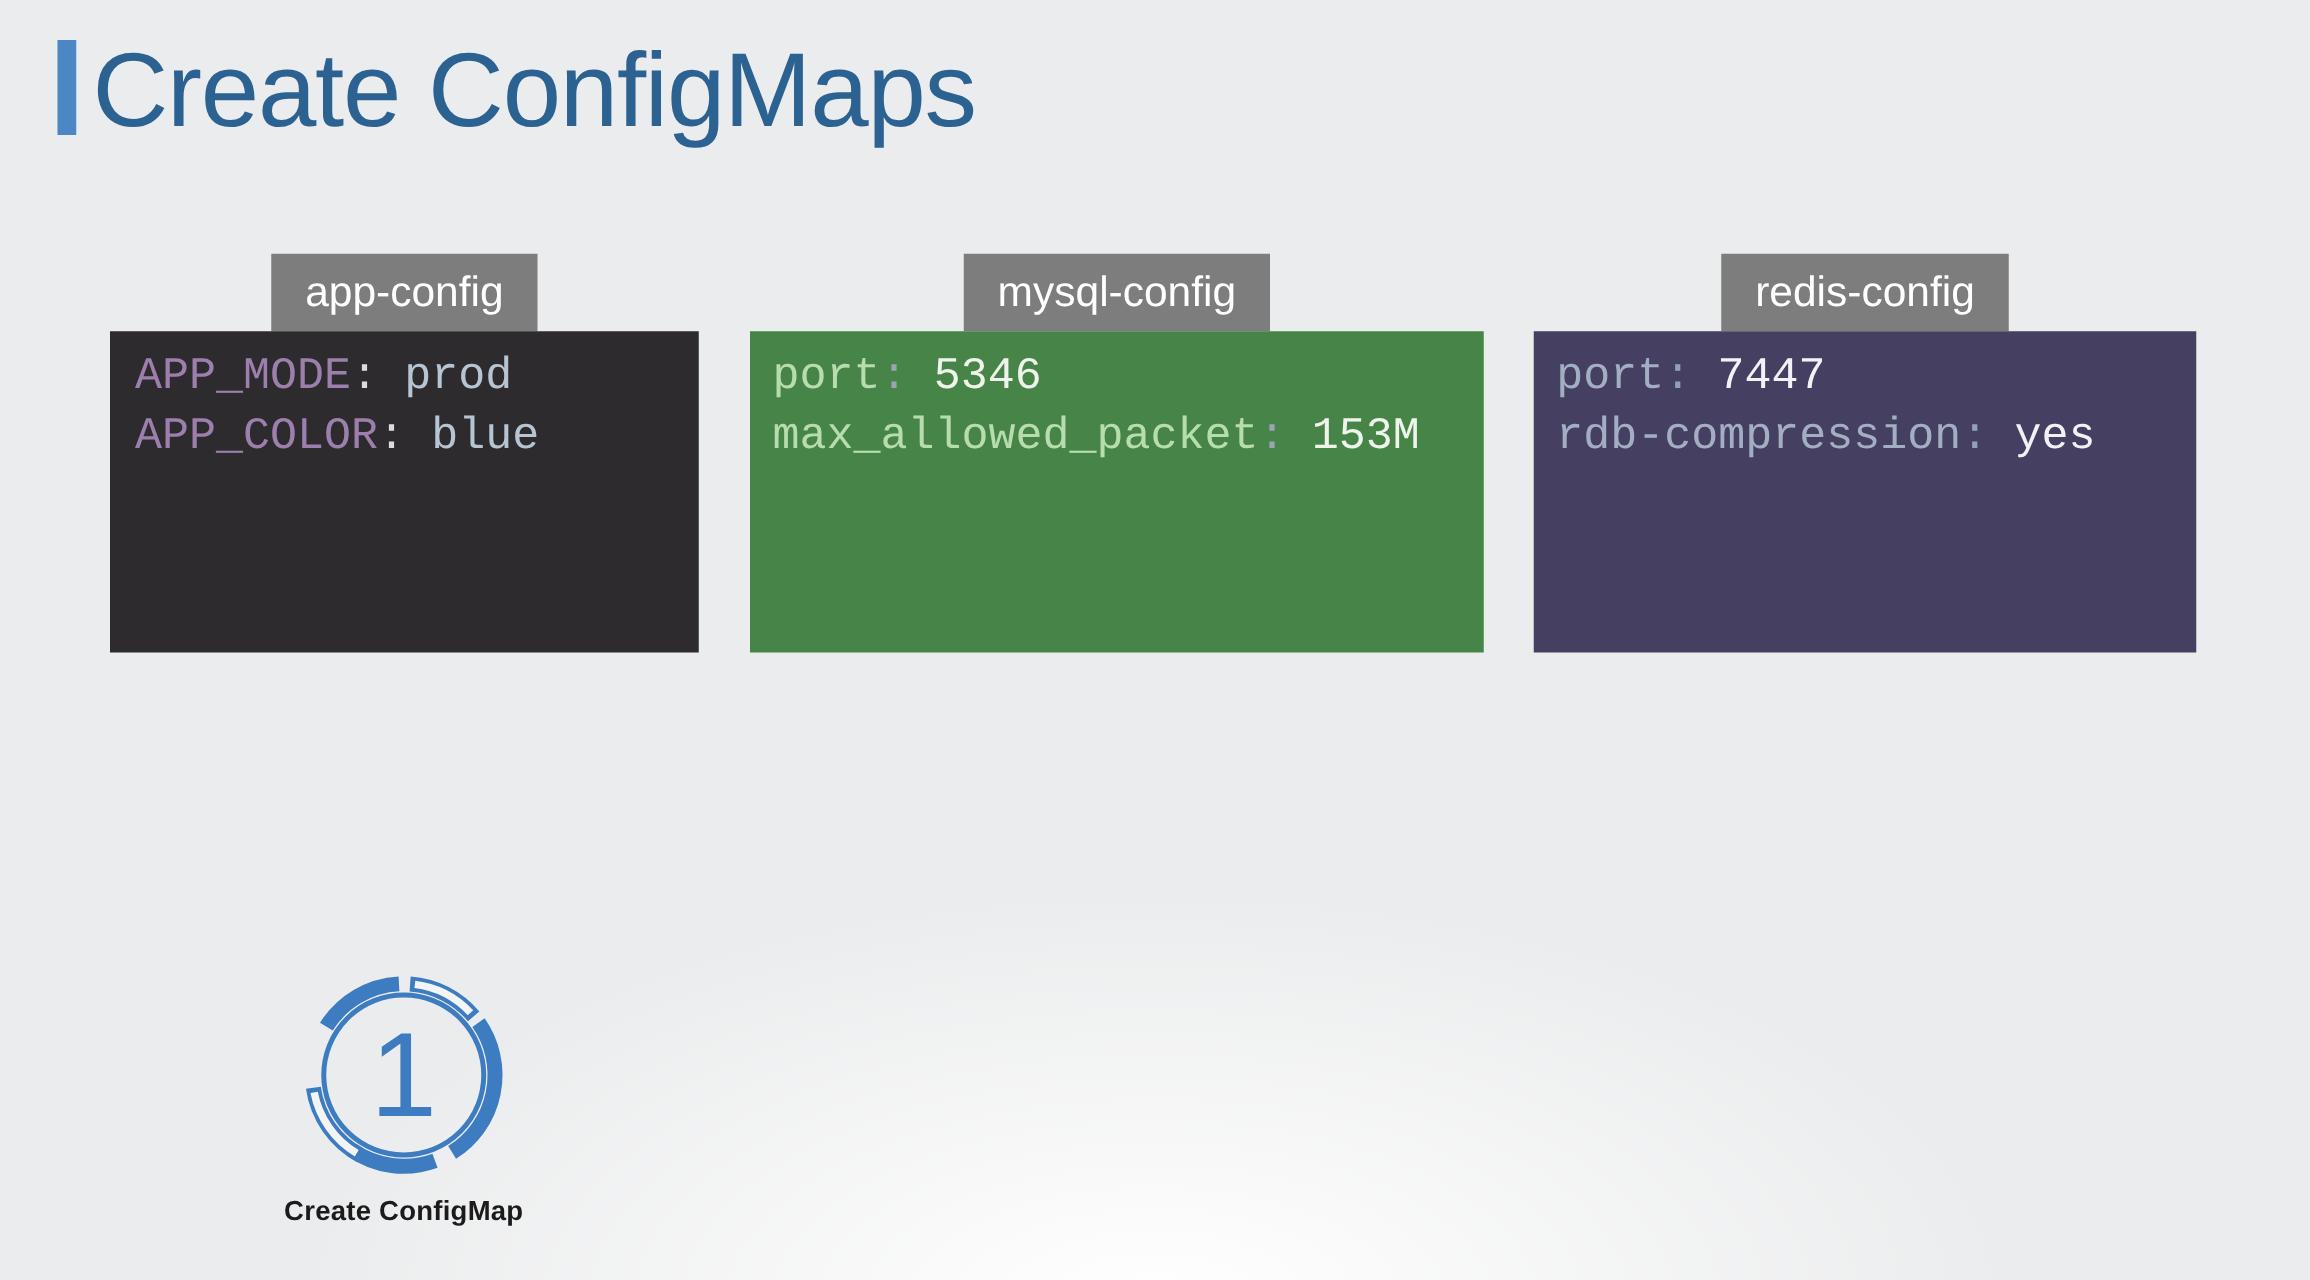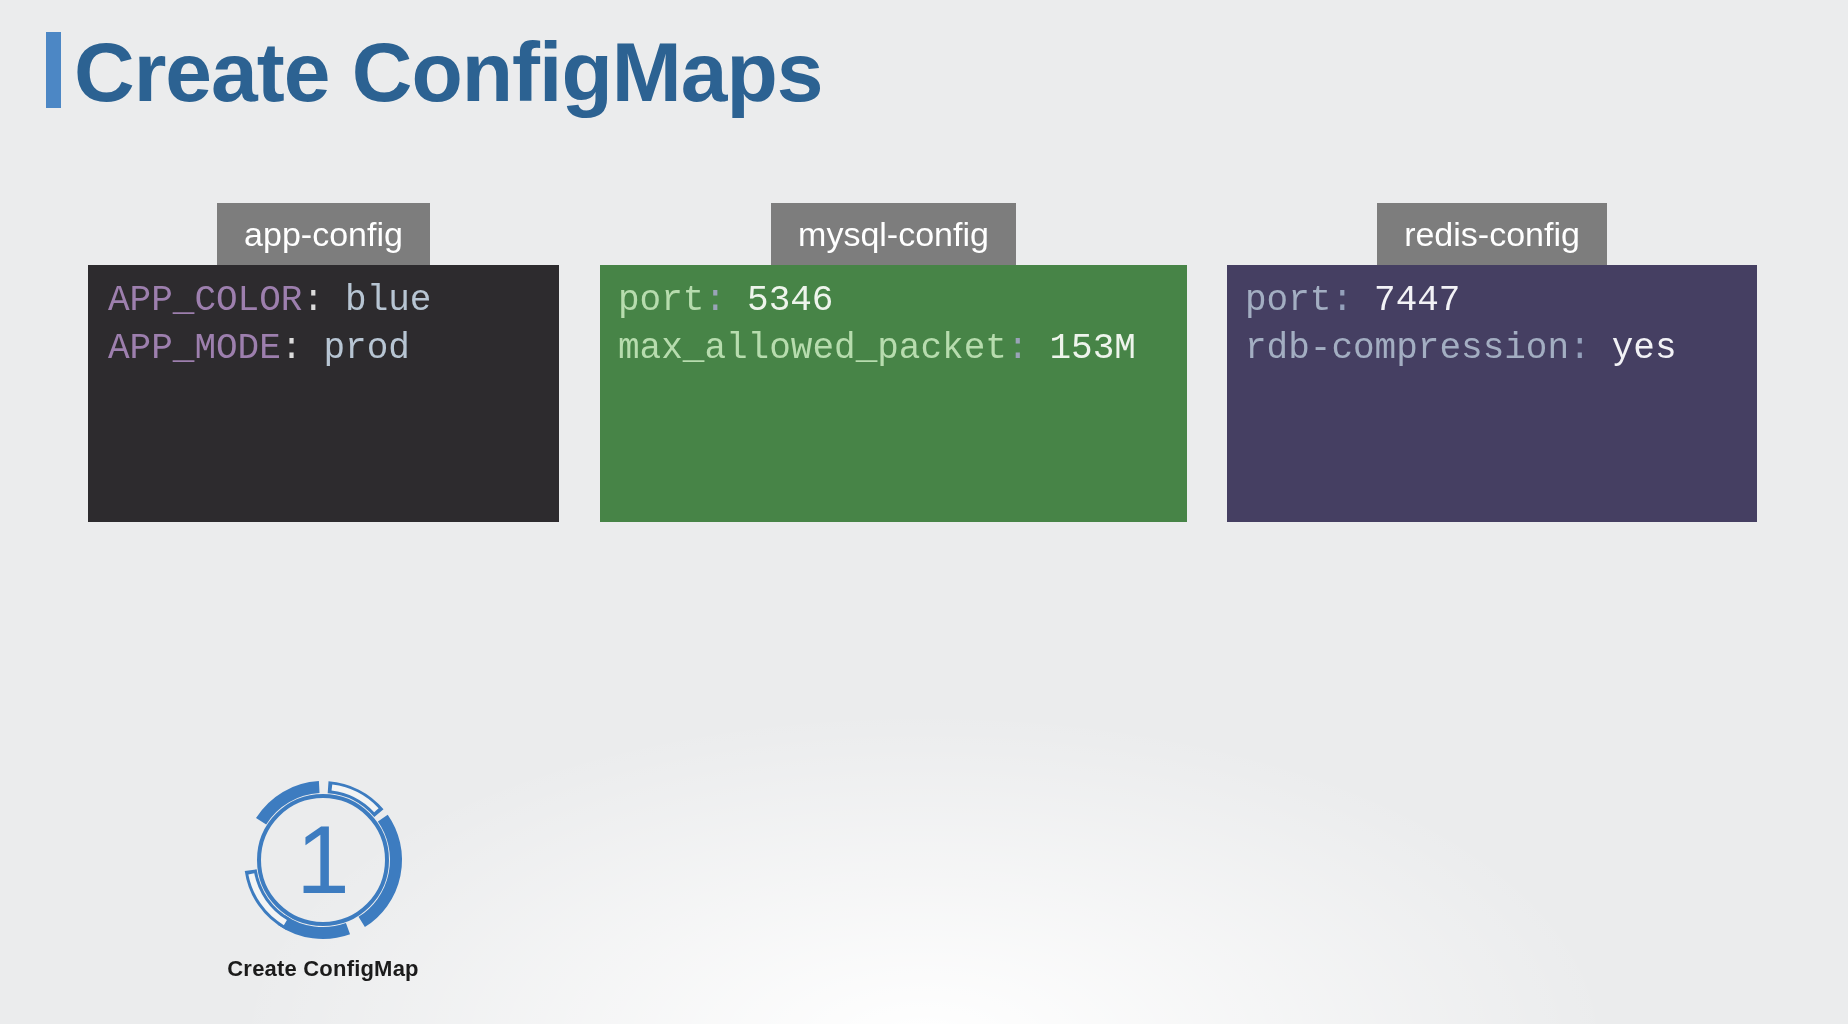--- a/index.html
+++ b/index.html
@@ -26,21 +26,21 @@
   }
   .title-bar {
     width: 15px;
     height: 76px;
     background: var(--accent-bar-color, #4c87c5);
     margin-right: 13px;
   }
   h1.title {
     color: var(--title-color, #2c6292);
     font-size: 84px;
-    font-weight: 700;
+    font-weight: 400;
     letter-spacing: -1px;
     line-height: 1;
     padding-top: 4px;
   }
 
   
   .cm-group { position: absolute; top: 203px; }
   .cm-tab {
     width: max-content;
     margin: 0 auto;
@@ -97,22 +97,22 @@
   <div class="title-row">
     <div class="title-bar"></div>
     <h1 class="title">Create ConfigMaps</h1>
   </div>
 
   <div class="cm-group" id="group-app" style="--box-bg: #2d2b2e; --key-color: #9d7fae; --colon-color: #dcdcdc; --value-color: #b7c5d3;">
     <div class="cm-tab">
       <span>app-config</span>
     </div>
     <div class="cm-box">
+      <div class="cm-line"><span class="k">APP_MODE</span><span class="c">:</span><span class="v">prod</span></div>
       <div class="cm-line"><span class="k">APP_COLOR</span><span class="c">:</span><span class="v">blue</span></div>
-      <div class="cm-line"><span class="k">APP_MODE</span><span class="c">:</span><span class="v">prod</span></div>
     </div>
   </div>
 
   <div class="cm-group" id="group-mysql" style="--box-bg: #478447; --key-color: #b7dcae; --colon-color: #9aa3b8; --value-color: #eef4ec;">
     <div class="cm-tab">
       <span>mysql-config</span>
     </div>
     <div class="cm-box">
       <div class="cm-line"><span class="k">port</span><span class="c">:</span><span class="v">5346</span></div>
       <div class="cm-line"><span class="k">max_allowed_packet</span><span class="c">:</span><span class="v">153M</span></div>

